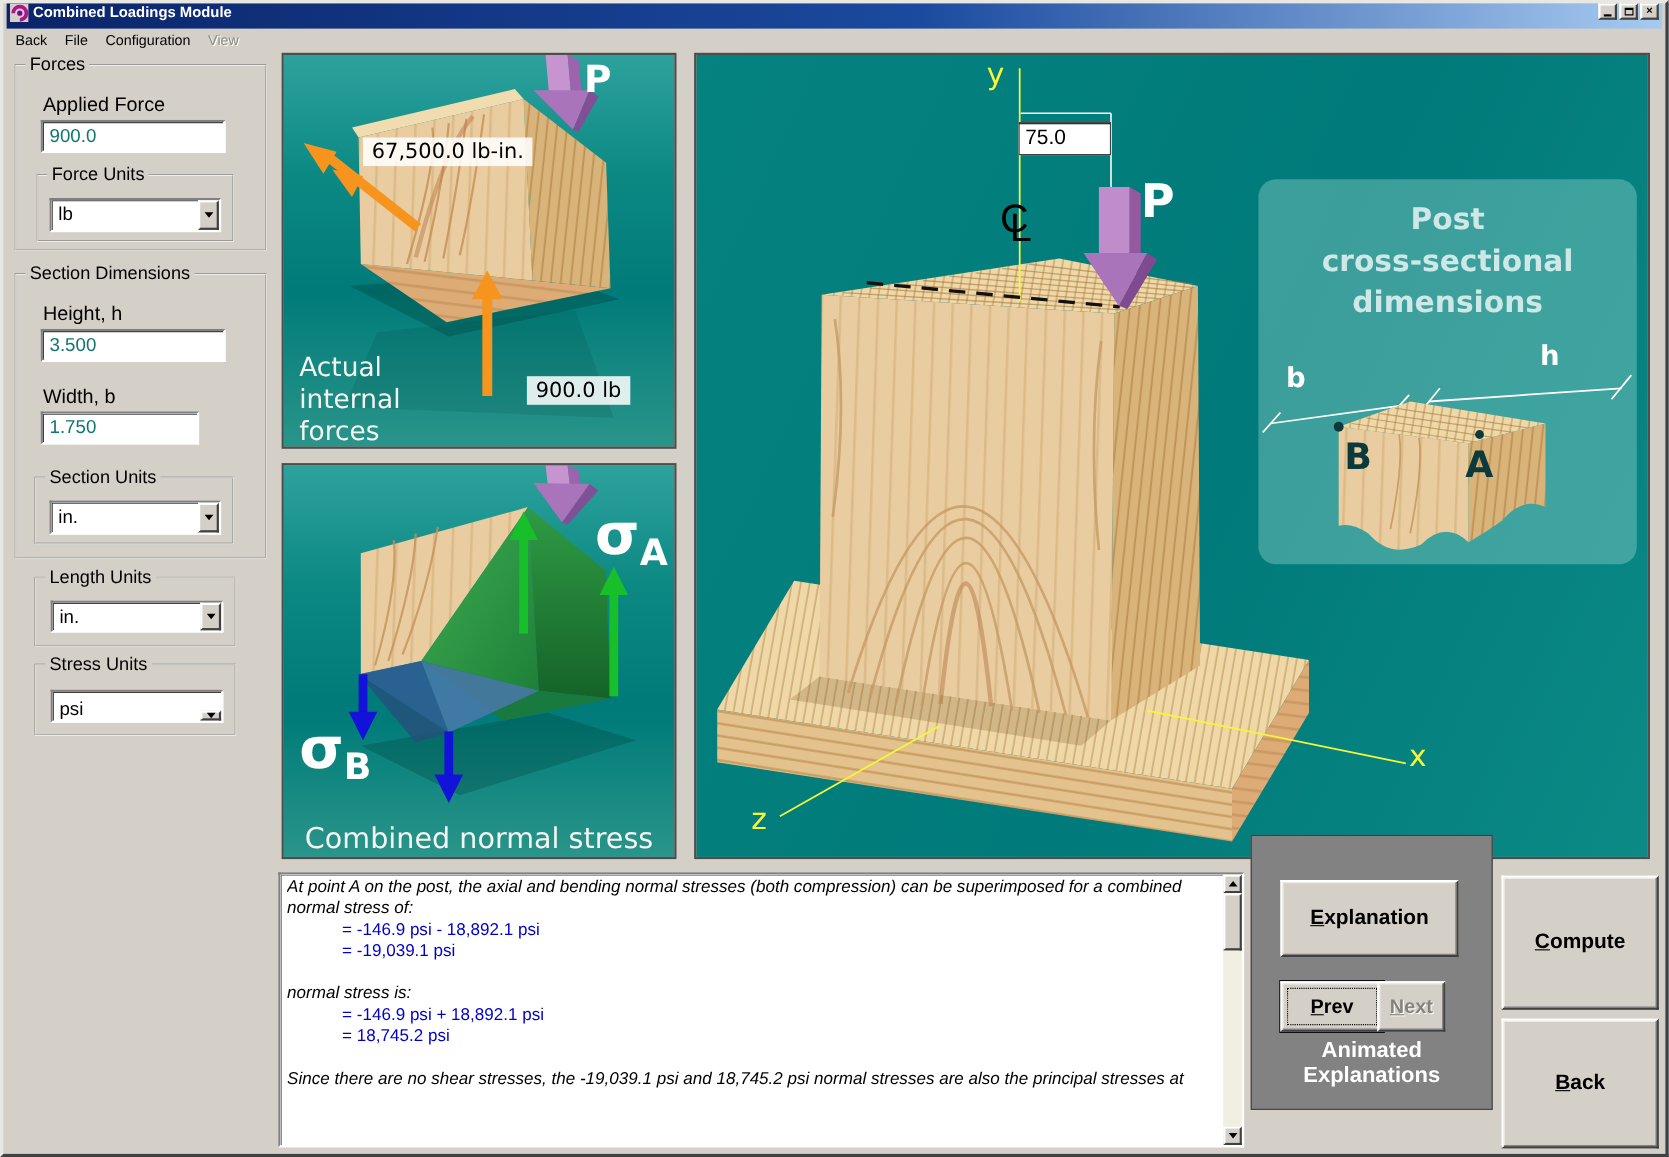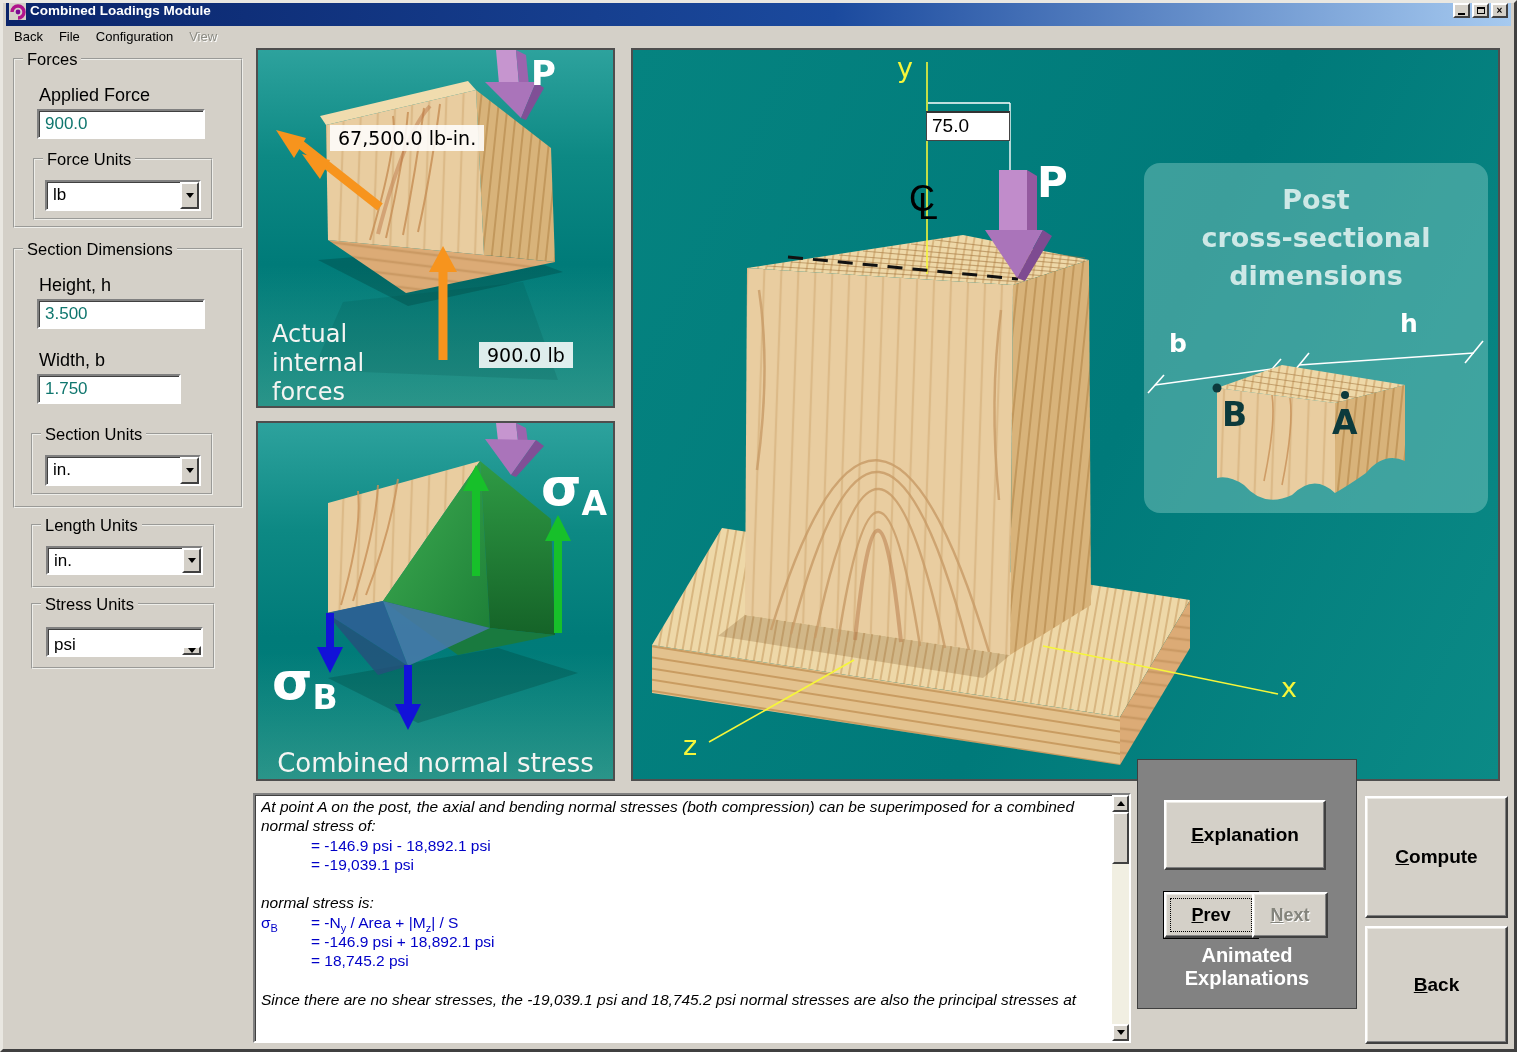--- a/index.html
+++ b/index.html
@@ -398,21 +398,20 @@
   </div>
 
   <div class="textarea" style="left:250px;top:790px;width:878px;height:250px;">
     <div class="ta-content">
         <div class="tl tl-italic">At point A on the post, the axial and bending normal stresses (both compression) can be superimposed for a combined</div>
         <div class="tl tl-italic">normal stress of:</div>
         <div class="tl tl-formula"><span class="flab"></span><span><span>= -146.9 psi - 18,892.1 psi</span></span></div>
         <div class="tl tl-formula"><span class="flab"></span><span><span>= -19,039.1 psi</span></span></div>
         <div class="tl tl-blank"></div>
         <div class="tl tl-italic">normal stress is:</div>
-        <div class="tl tl-formula"><span class="flab"><span>σ</span><sub>B</sub></span><span><span>= -N</span><sub>y</sub><span> / Area + |M</span><sub>z</sub><span>| / S</span></span></div>
         <div class="tl tl-formula"><span class="flab"></span><span><span>= -146.9 psi + 18,892.1 psi</span></span></div>
         <div class="tl tl-formula"><span class="flab"></span><span><span>= 18,745.2 psi</span></span></div>
         <div class="tl tl-blank"></div>
         <div class="tl tl-italic">Since there are no shear stresses, the -19,039.1 psi and 18,745.2 psi normal stresses are also the principal stresses at</div>
       </div>
     <div class="scrollbar">
       <div class="sb-btn" style="top:0;">
           <span class="tri-up"></span>
         </div>
       <div class="sb-thumb" style="top:17px;height:52px;"></div>
@@ -423,21 +422,21 @@
   </div>
 
   <div class="graypanel" style="left:1134px;top:756px;width:220px;height:250px;padding-left:31px;">
     <div class="btn" style="left:26px;top:40px;width:162px;height:70px;">
       <span><span class="u">E</span><span>xplanation</span></span>
     </div>
     <div class="btn btn-default" style="left:26px;top:132px;width:94px;height:46px;font-size:18px;">
       <span class="btn-focus-rect"></span>
       <span><span class="u">P</span><span>rev</span></span>
     </div>
-    <div class="btn disabled" style="left:114px;top:132px;width:76px;height:46px;font-size:18px;">
+    <div class="btn disabled" style="left:114px;top:132px;width:62px;height:46px;font-size:18px;">
       <span><span class="u">N</span><span>ext</span></span>
     </div>
     <div class="gray-caption" style="top:184px;">
       <div>Animated</div>
       <div>Explanations</div>
     </div>
   </div>
   <div class="btn" style="left:1362px;top:793px;width:143px;height:122px;">
     <span><span class="u">C</span><span>ompute</span></span>
   </div>

